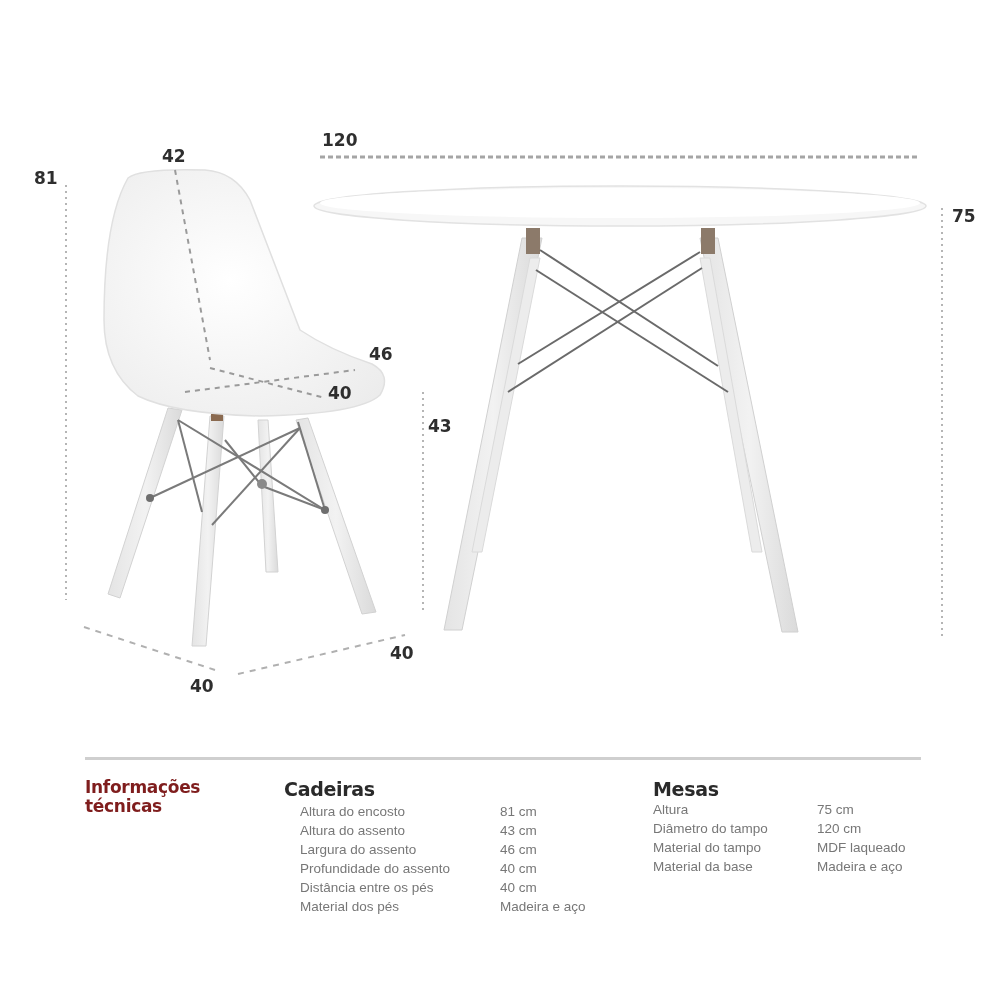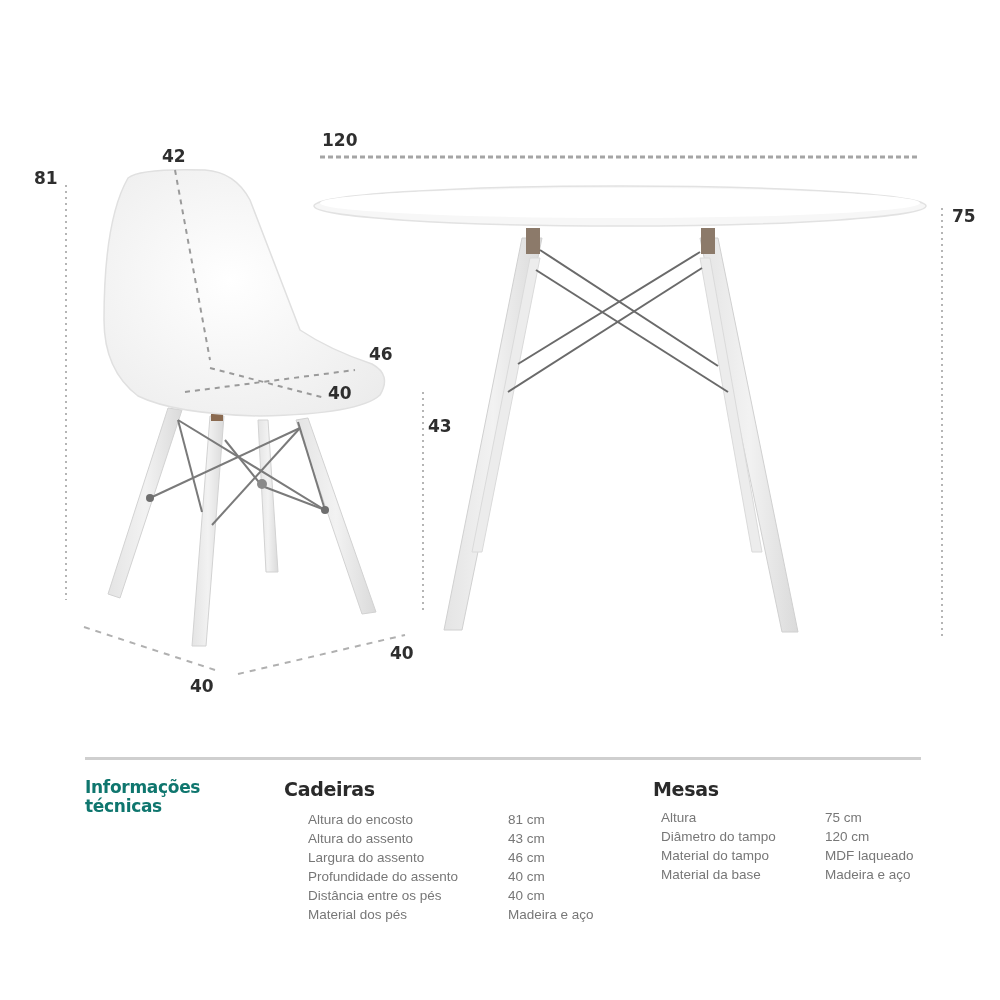--- a/index.html
+++ b/index.html
@@ -1,22 +1,22 @@
 <!DOCTYPE html>
 <html><head>
 <meta charset="utf-8">
 <style>
   html, body { margin: 0; padding: 0; background: #ffffff; }
   body { width: 1000px; height: 1000px; position: relative; overflow: hidden; font-family: "Liberation Sans", "DejaVu Sans", sans-serif; color: #333; }
   .dim { position: absolute; font-weight: bold; font-size: 17px; color: #2e2e2e; font-family: "DejaVu Sans", sans-serif; }
   svg.art { position: absolute; left: 0; top: 0; }
   .divider { position: absolute; left: 85px; top: 757px; width: 836px; height: 3px; background: #cfcfcf; }
   .heading { position: absolute; font-weight: bold; font-size: 19px; color: #2a2a2a; font-family: "DejaVu Sans", sans-serif; letter-spacing: -0.3px; }
-  .info-title { position: absolute; left: 85px; top: 778px; font-weight: bold; font-size: 17px; line-height: 19px; color: #0f766e; font-family: "DejaVu Sans", sans-serif; letter-spacing: -0.3px; }
-  .spec-list { position: absolute; margin: 8px; padding: 0; list-style: none; }
+  .info-title { position: absolute; left: 85px; top: 778px; font-weight: bold; font-size: 17px; line-height: 19px; color: #7f1d1d; font-family: "DejaVu Sans", sans-serif; letter-spacing: -0.3px; }
+  .spec-list { position: absolute; margin: 0; padding: 0; list-style: none; }
   .spec-list li { height: 19px; line-height: 19px; font-size: 13.5px; color: #777; white-space: nowrap; position: relative; }
   .spec-list .k { position: absolute; left: 0; }
   .spec-list .v { position: absolute; }
 </style>
 </head>
 <body>
 
 <svg class="art" width="1000" height="760" viewBox="0 0 1000 760">
   <defs>
     <linearGradient id="wood" x1="0" x2="1" y1="0" y2="0">

